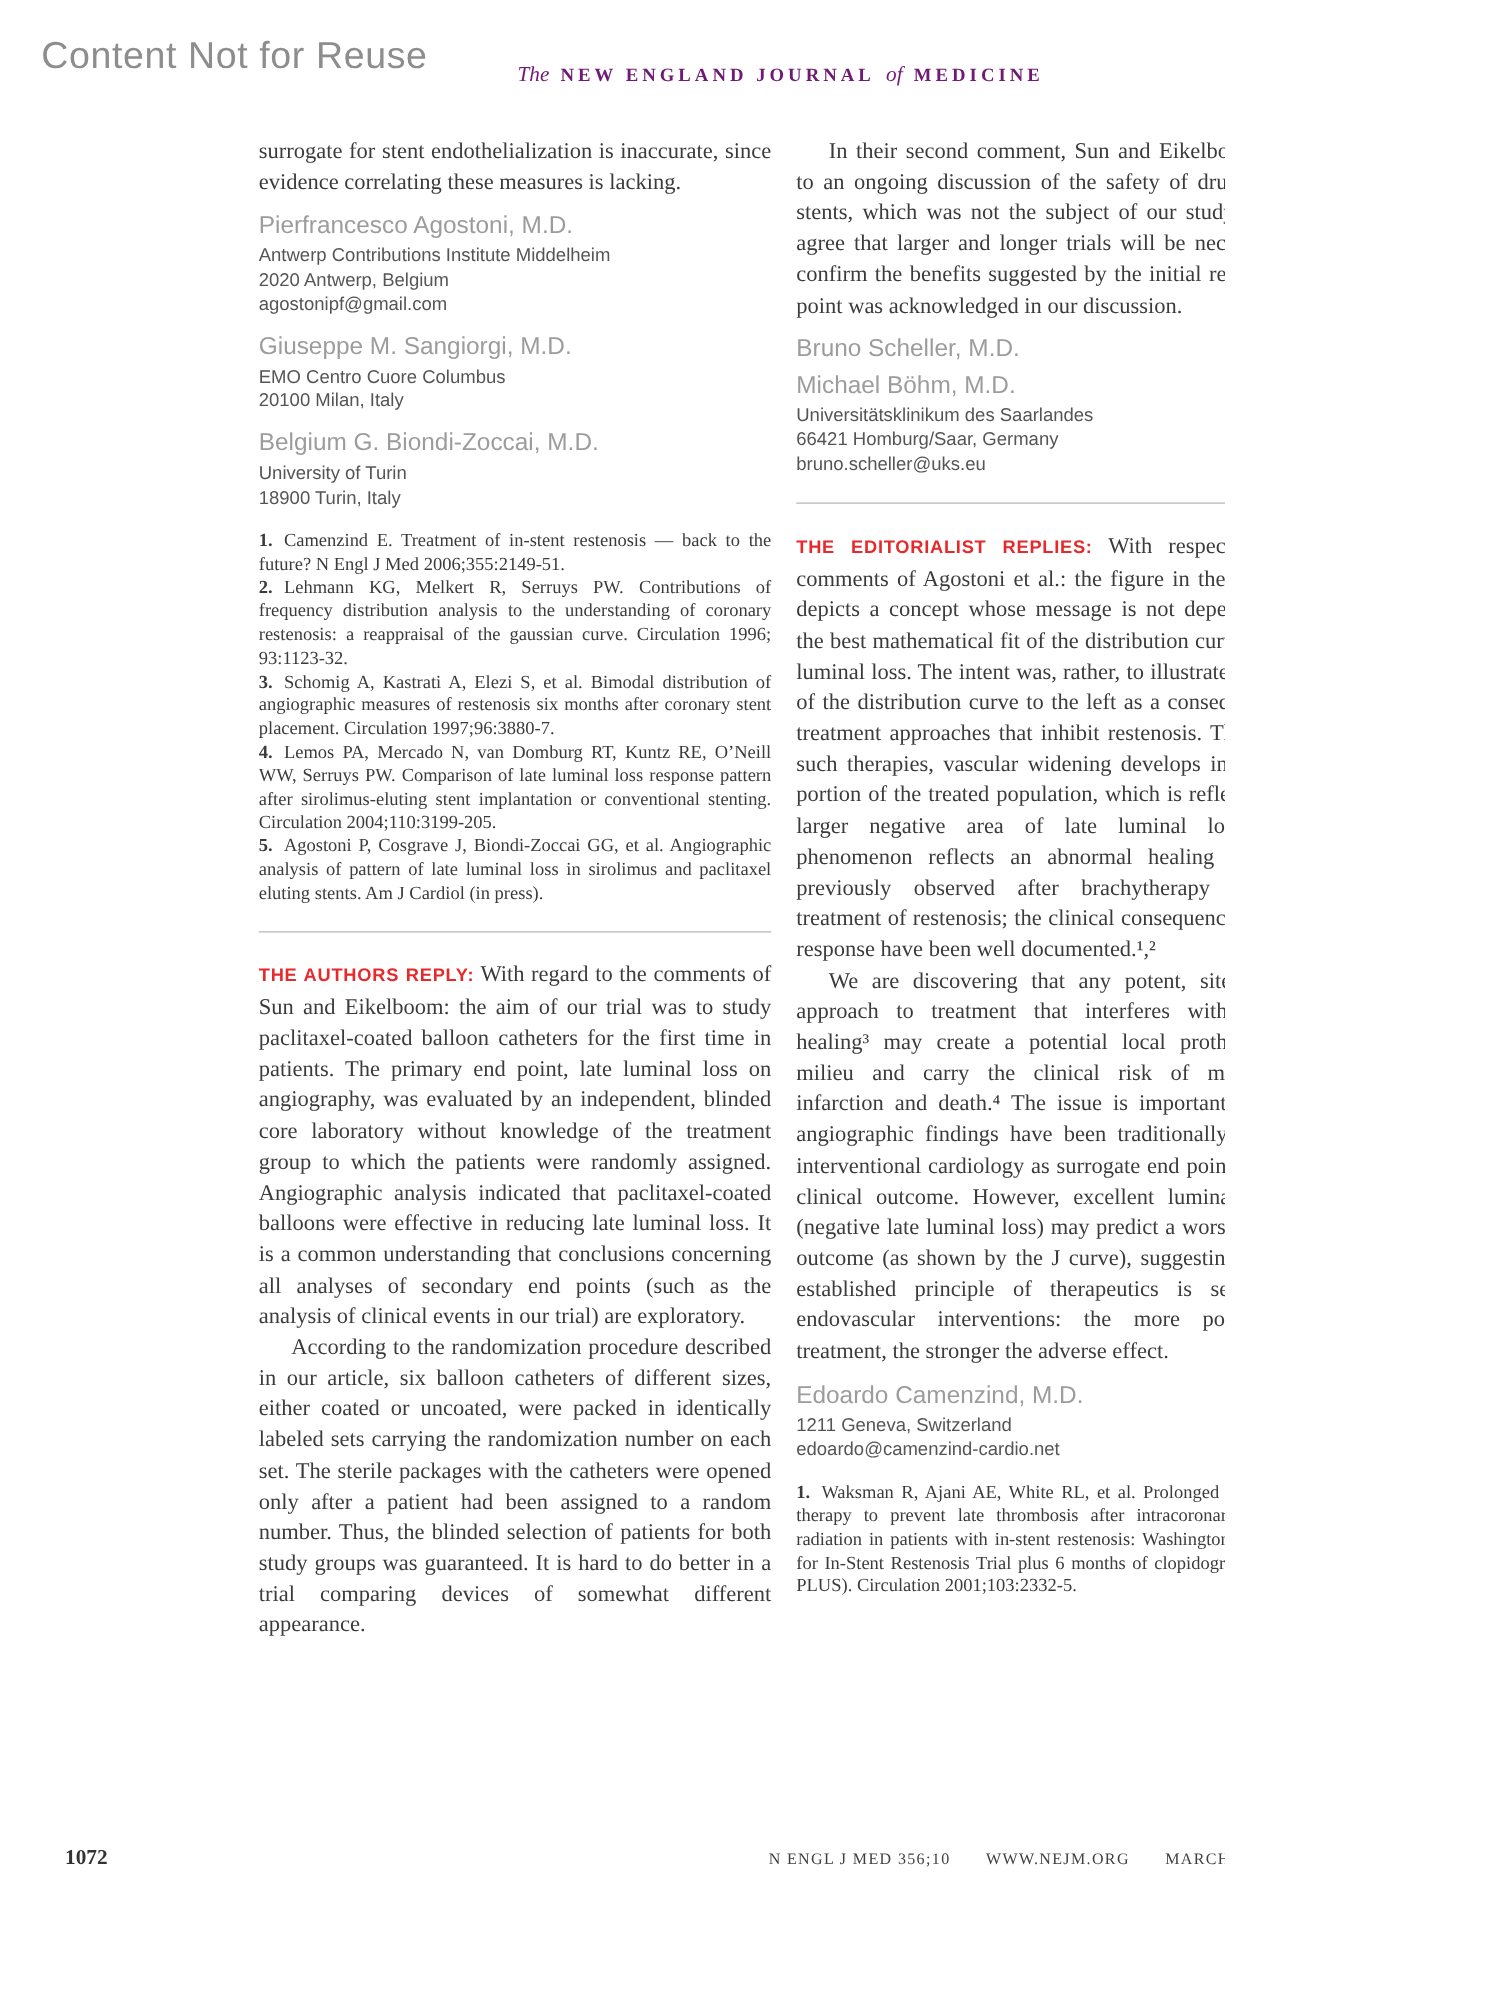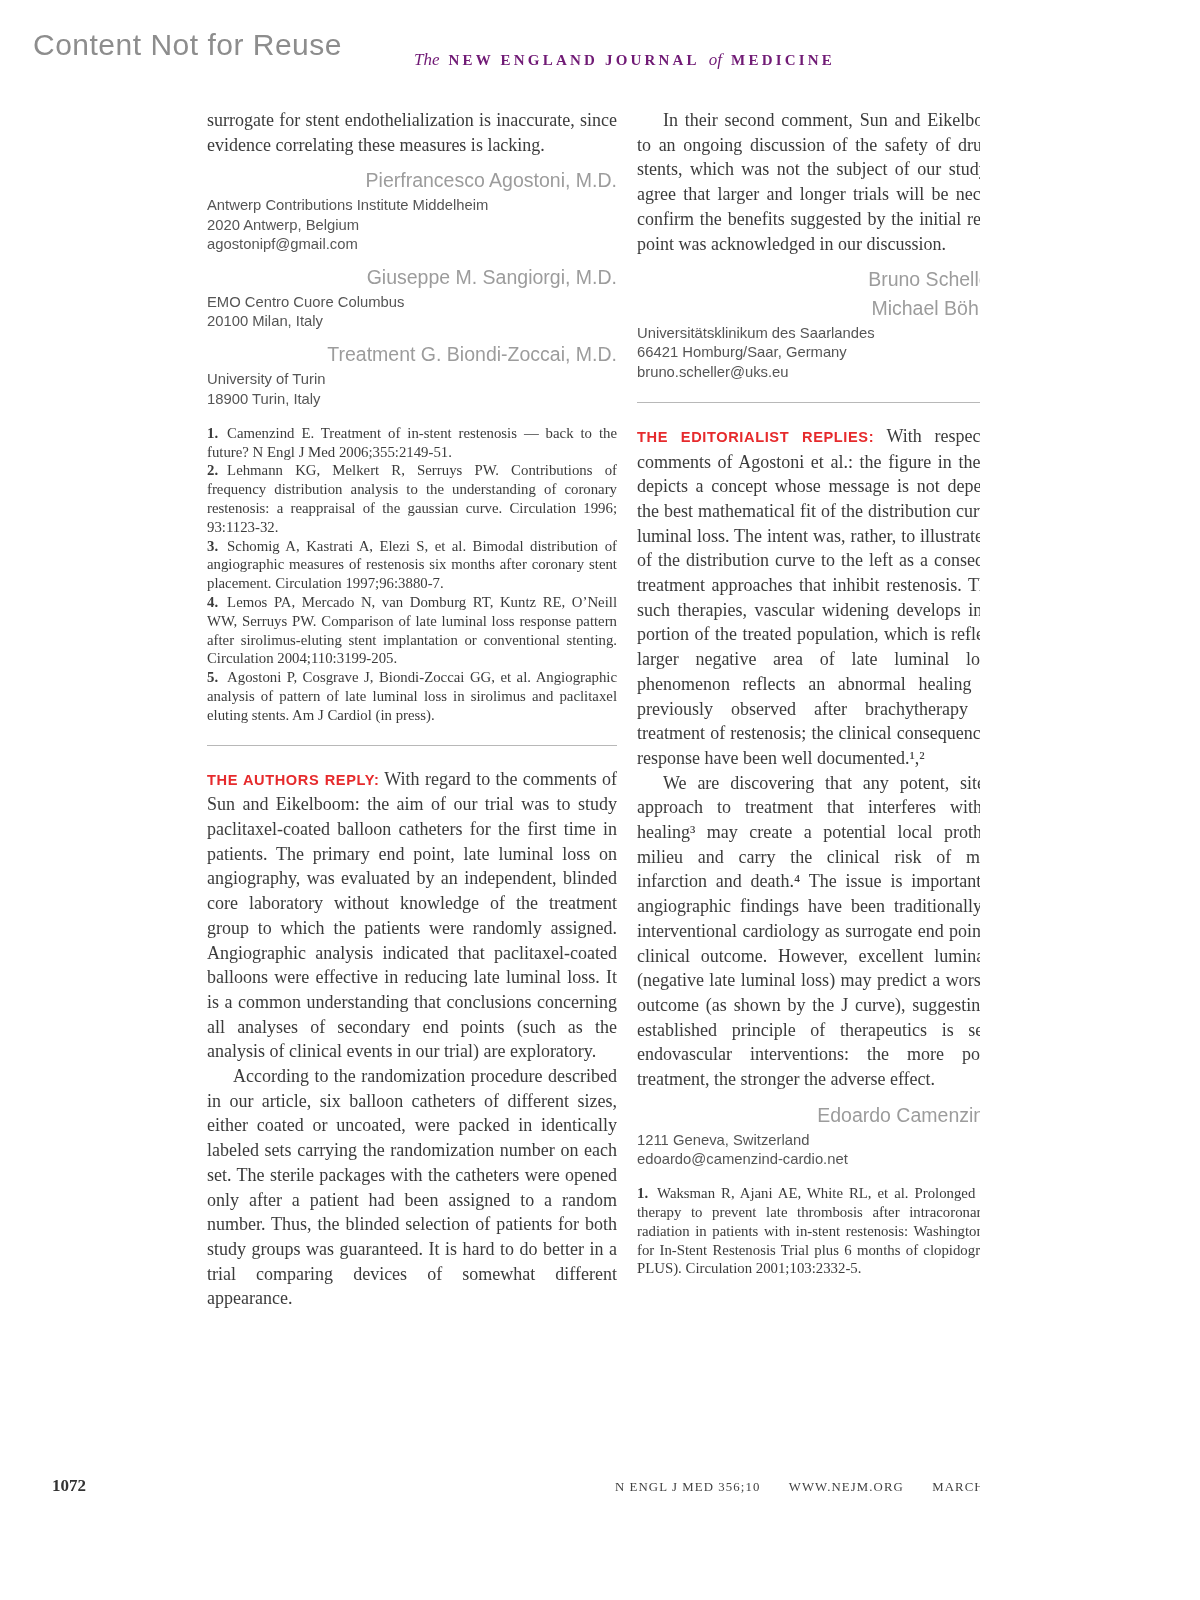--- a/index.html
+++ b/index.html
@@ -30,21 +30,21 @@
     display:flex; gap:20px;
   }
   .col { width:410px; }
   .para {
     font-family:"Liberation Serif", serif; font-size:18px;
     line-height:24.7px; color:#3b3b3b; text-align:justify; margin:0;
   }
   .indent { text-indent:26px; }
   .sig-name {
     font-family:"Liberation Sans", sans-serif; font-size:19.5px;
-    color:#9c9c9c; margin-top:10px; margin-bottom:3px; line-height:26px;text-align:right;
+    color:#9c9c9c; margin-top:10px; margin-bottom:3px; line-height:26px;
   }
   .sig-name.tight { margin-top:2px; }
   .aff {
     font-family:"Liberation Sans", sans-serif; font-size:14.8px;
     line-height:19.2px; color:#555555;
   }
   .refs { margin-top:15px; }
   .ref {
     font-family:"Liberation Serif", serif; font-size:14.8px;
     line-height:18.8px; color:#3b3b3b; text-align:justify; margin:0;
@@ -98,21 +98,21 @@
 
       <div>
         <div class="sig-name">Giuseppe M. Sangiorgi, M.D.</div>
         <div class="aff">
           <div>EMO Centro Cuore Columbus</div>
           <div>20100 Milan, Italy</div>
         </div>
       </div>
 
       <div>
-        <div class="sig-name">Treatment G. Biondi-Zoccai, M.D.</div>
+        <div class="sig-name">Belgium G. Biondi-Zoccai, M.D.</div>
         <div class="aff">
           <div>University of Turin</div>
           <div>18900 Turin, Italy</div>
         </div>
       </div>
 
       <div class="refs">
         <p class="ref"><span class="ref-num">1.</span><span>Camenzind E. Treatment of in-stent restenosis — back to the future? N Engl J Med 2006;355:2149-51.</span></p>
         <p class="ref"><span class="ref-num">2.</span><span>Lehmann KG, Melkert R, Serruys PW. Contributions of frequency distribution analysis to the understanding of coronary restenosis: a reappraisal of the gaussian curve. Circulation 1996; 93:1123-32.</span></p>
         <p class="ref"><span class="ref-num">3.</span><span>Schomig A, Kastrati A, Elezi S, et al. Bimodal distribution of angiographic measures of restenosis six months after coronary stent placement. Circulation 1997;96:3880-7.</span></p>

